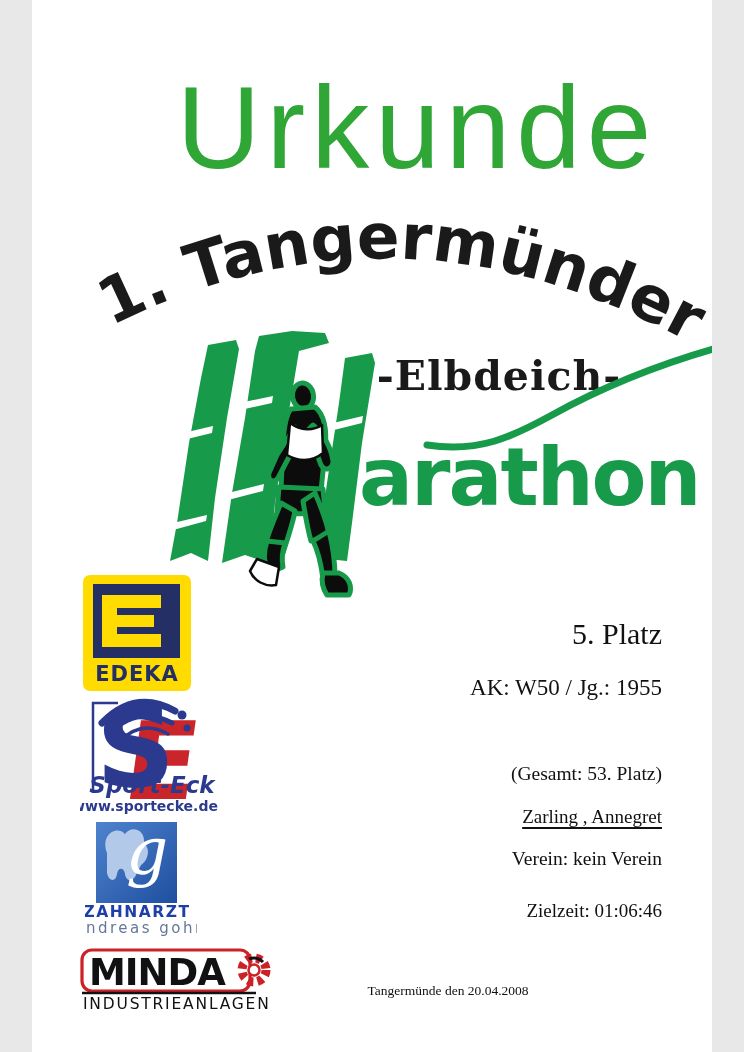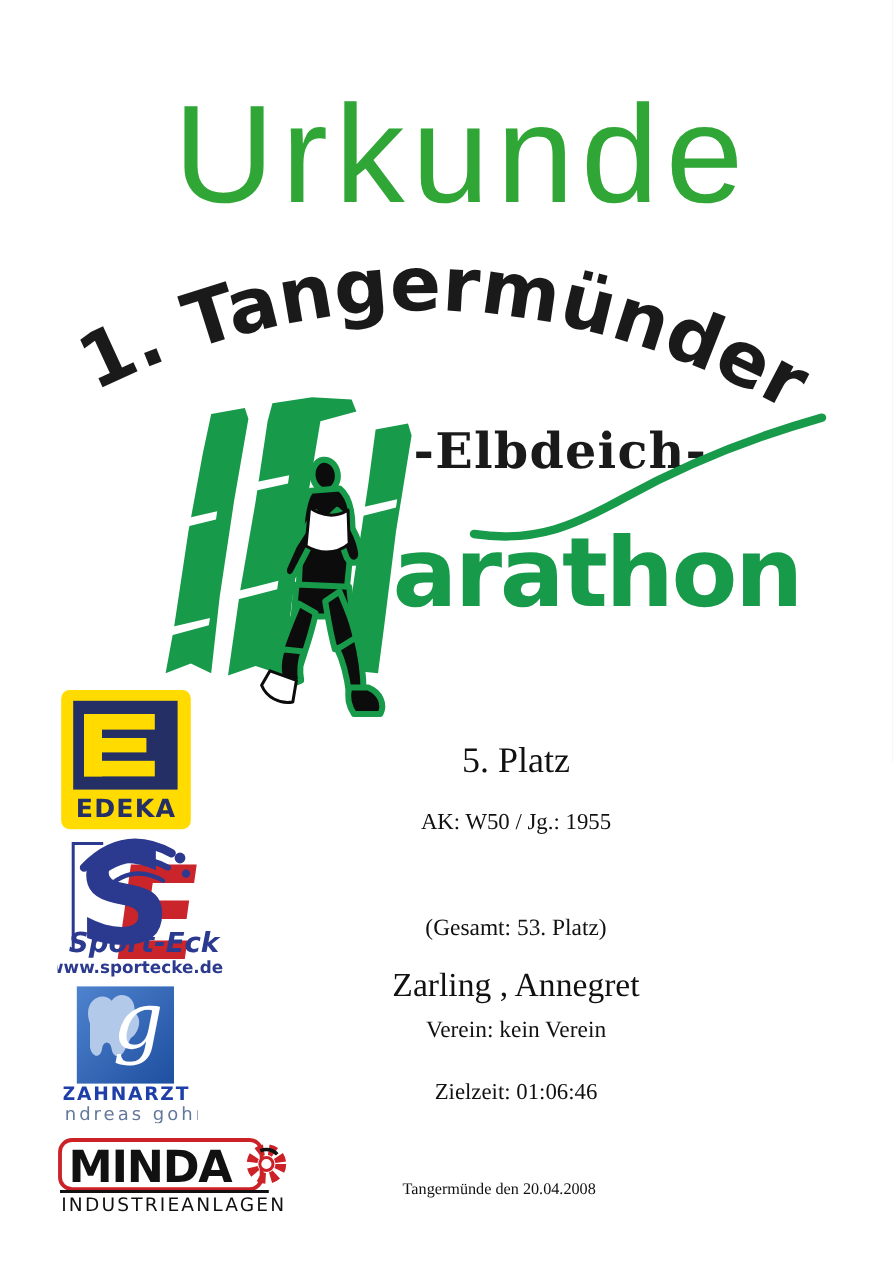--- a/index.html
+++ b/index.html
@@ -1,43 +1,43 @@
 <!DOCTYPE html>
 <html><head>
 <meta charset="utf-8">
 <style>
   html,body{margin:0;padding:0;background:#e8e8e8;}
   .page{
-    position:relative;width:744px;height:1052px;background:#ffffff;
+    position:relative;width:680px;height:1052px;background:#ffffff;
     margin:0 auto;overflow:hidden;
     font-family:"Liberation Serif", serif;color:#111;
   }
   .abs{position:absolute;}
   
   .title{
     left:20px;top:68px;width:730px;text-align:center;
     font-family:"Liberation Sans", sans-serif;
     font-size:116px;line-height:1.05;font-weight:400;
     color:#2FA635;letter-spacing:6px;white-space:nowrap;
   }
   
   .logo-svg{left:55px;top:193px;}
   
   .sponsor{display:block;}
   .sp-edeka{left:50px;top:574px;}
   .sp-sport{left:48px;top:693px;}
   .sp-zahn{left:53px;top:821px;}
   .sp-minda{left:46px;top:944px;}
   
-  .res{left:230px;width:400px;text-align:center;white-space:nowrap;}
+  .res{left:230px;width:400px;text-align:right;white-space:nowrap;}
   .res-place   {top:617px;font-size:30px;}
-  .res-ak      {top:675px;font-size:19px;}
+  .res-ak      {top:675px;font-size:23px;}
   .res-overall {top:716px;font-size:19.5px;margin-top:47px;}
   .res-dist    {top:756px;font-size:21px;}
-  .res-name    {top:806px;font-size:28px;text-decoration-thickness:2px;text-underline-offset:4px;}
+  .res-name    {top:806px;font-size:19px;text-decoration:underline;text-decoration-thickness:2px;text-underline-offset:4px;}
   .res-club    {top:848px;font-size:19.5px;}
   .res-time    {top:900px;font-size:19px;}
   .res-date    {left:216px;top:983px;width:400px;text-align:center;font-size:13.5px;}
   svg text{font-family:"DejaVu Sans", sans-serif;}
   svg .serif{font-family:"DejaVu Serif", serif;}
 </style>
 </head>
 <body>
 
 <div class="page">

